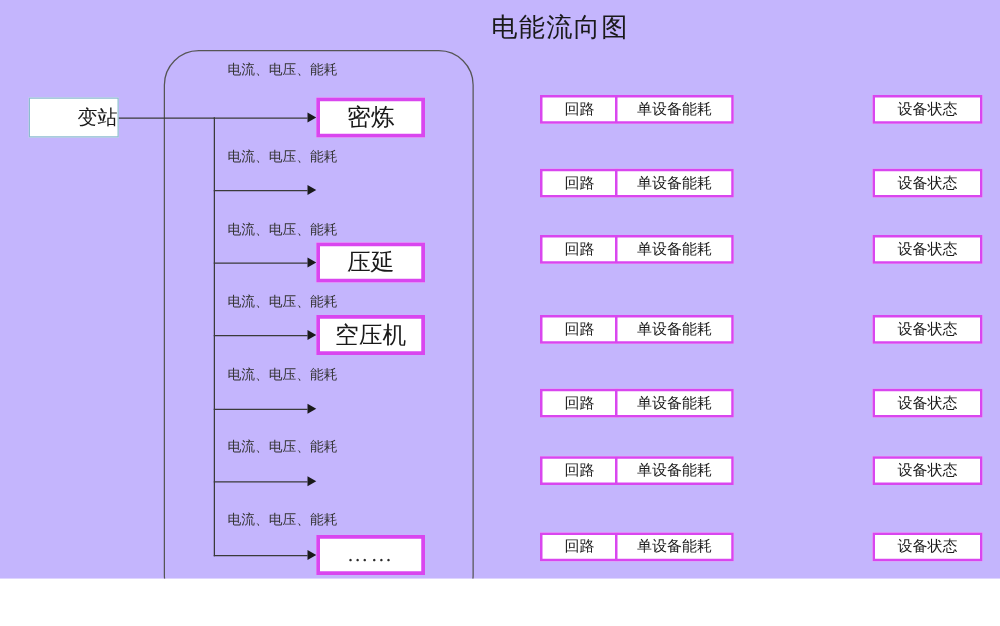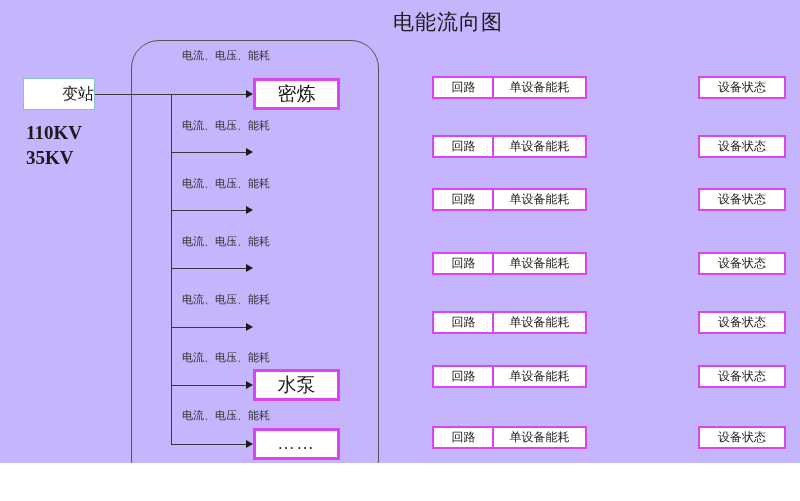--- a/index.html
+++ b/index.html
@@ -173,24 +173,20 @@
 </style>
 </head>
 <body>
 
 <div id="page">
 
   <div id="diagram-title">电能流向图</div>
 
   <div id="substation-box">
     <span>变站</span>
-  </div>
-  <div id="voltage-labels">
-    <div>110KV</div>
-    <div>35KV</div>
   </div>
 
   <div id="process-container"></div>
 
   <div class="line-h" id="trunk-from-substation"></div>
   <div class="line-v" id="vertical-bus"></div>
 
   <div class="flow-label" style="top:48px">电流、电压、能耗</div>
   <div class="flow-label" style="top:118px">电流、电压、能耗</div>
   <div class="flow-label" style="top:176px">电流、电压、能耗</div>
@@ -210,22 +206,25 @@
   <div class="line-h branch-line" style="top:327px"></div>
   <div class="arrowhead branch-arrow" style="top:323px"></div>
   <div class="line-h branch-line" style="top:385px"></div>
   <div class="arrowhead branch-arrow" style="top:381px"></div>
   <div class="line-h branch-line" style="top:444px"></div>
   <div class="arrowhead branch-arrow" style="top:440px"></div>
 
   <div class="process-box" style="top:78px">
     <span>密炼</span>
   </div>
-  <div class="process-box" style="top:369px">
-    <span>水泵</span>
+  <div class="process-box" style="top:194px">
+    <span>压延</span>
+  </div>
+  <div class="process-box" style="top:252px">
+    <span>空压机</span>
   </div>
   <div class="process-box dots" style="top:428px">
     <span>……</span>
   </div>
 
   <div class="grid-box grid-col-0" style="top:76px">
       <span>回路</span>
     </div>
   <div class="grid-box grid-col-1" style="top:76px">
       <span>单设备能耗</span>

